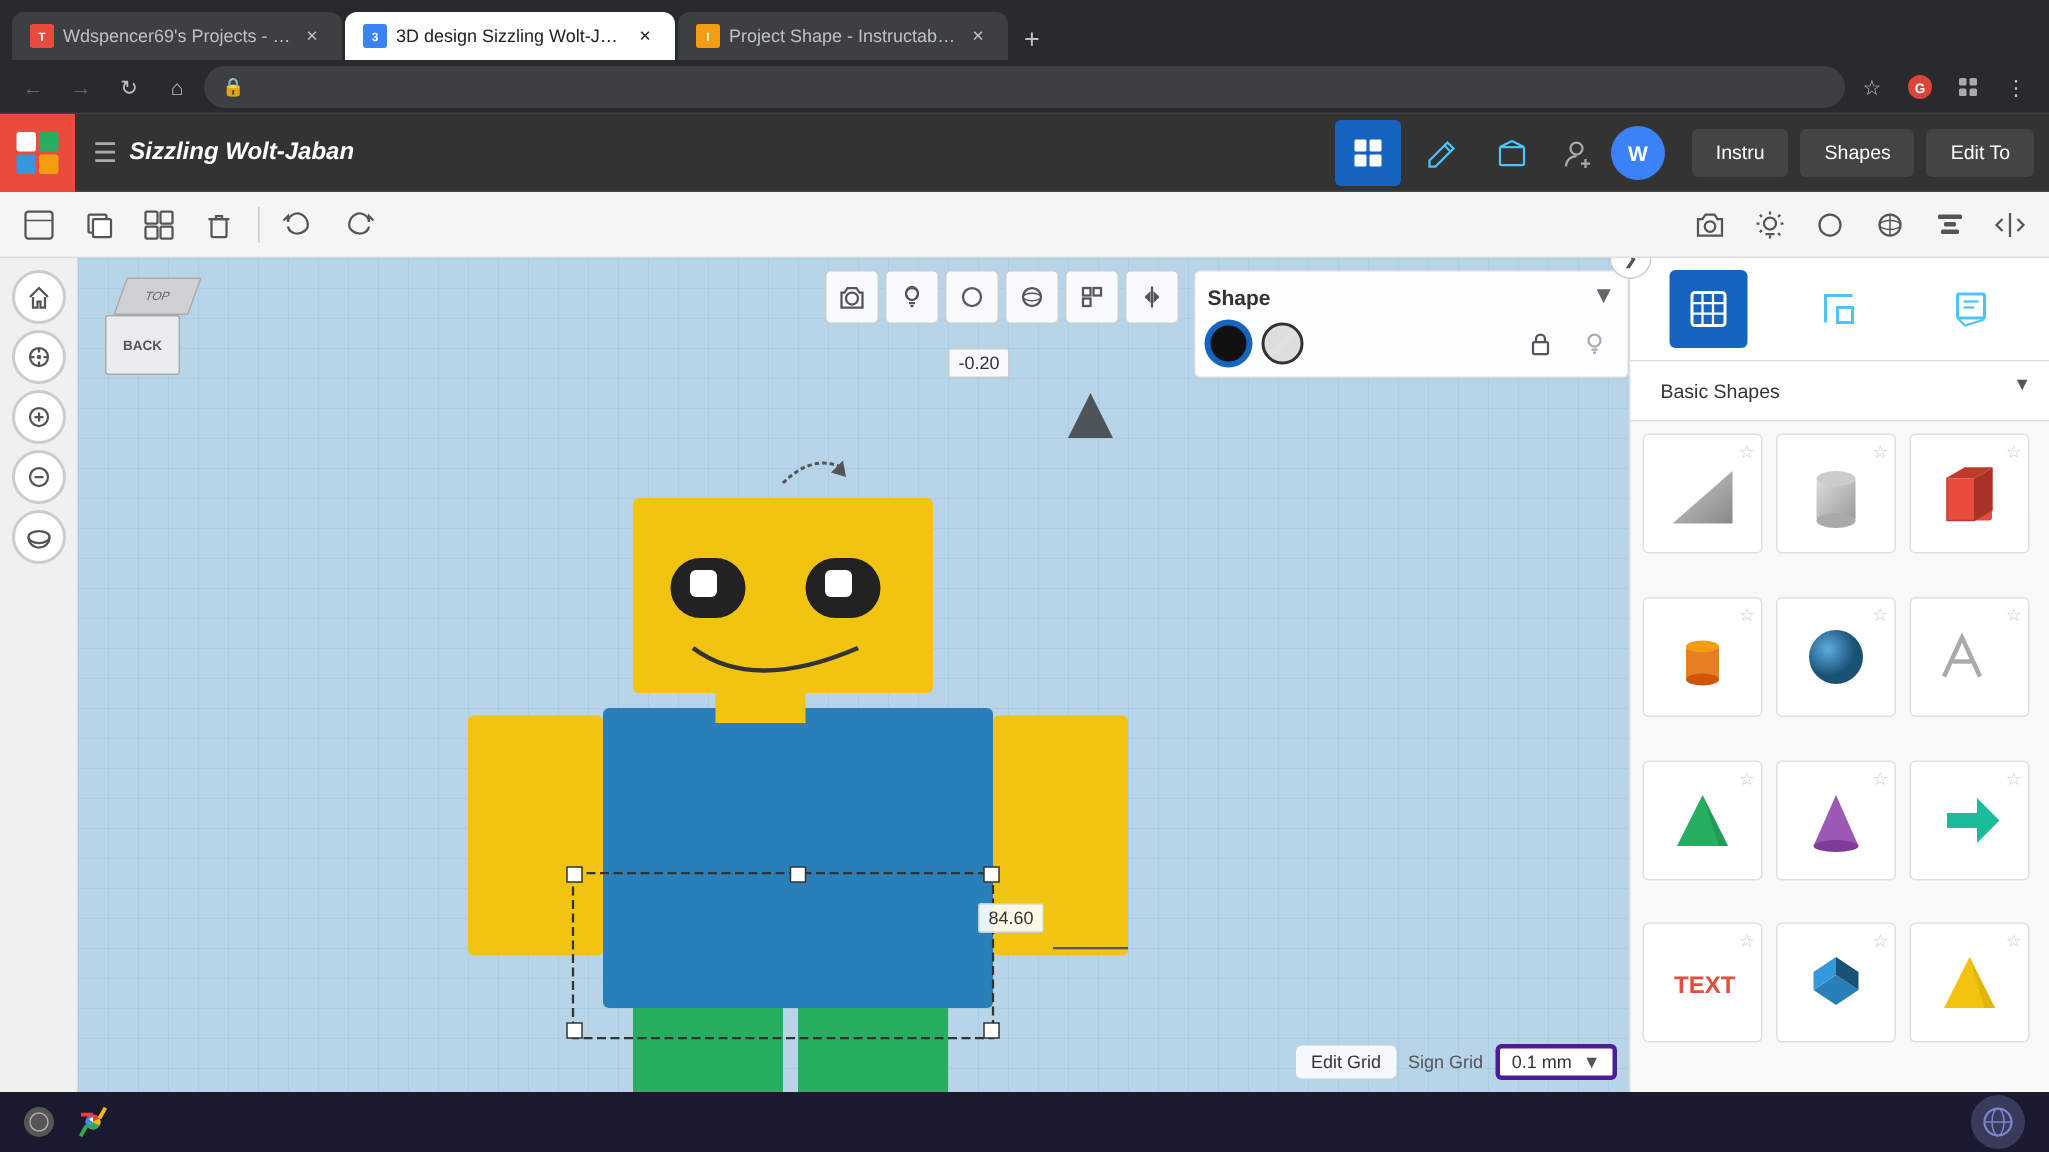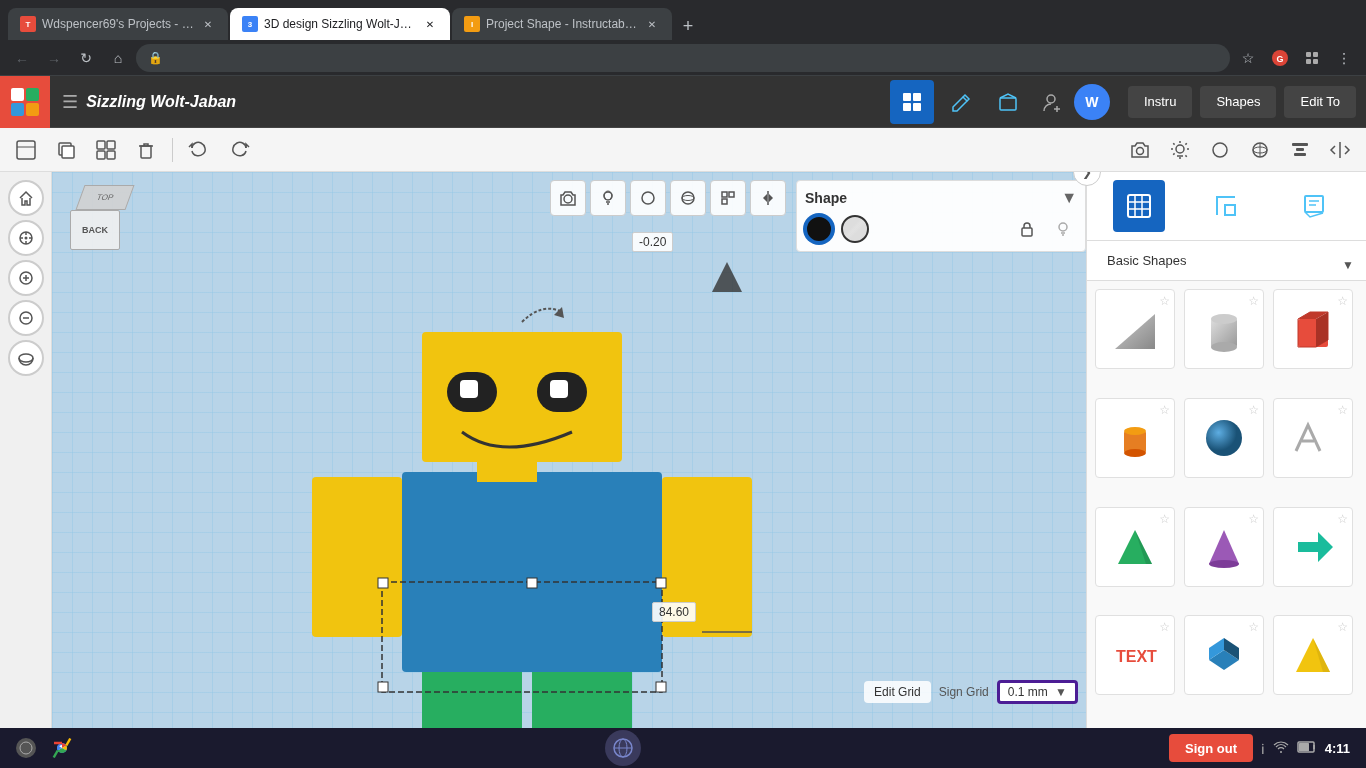--- a/index.html
+++ b/index.html
@@ -332,21 +332,21 @@
       height: 52px;
       display: flex;
       align-items: center;
       justify-content: center;
       border-radius: 4px;
       cursor: pointer;
     }
     .sidebar-icon-btn.active { background: #1565c0; }
     .sidebar-dropdown-row {
       display: flex;
-      align-items: flex-end;
+      align-items: flex-start;
       padding: 8px 12px;
       border-bottom: 1px solid #ddd;
       background: #fff;
     }
     .sidebar-dropdown {
       flex: 1;
       padding: 4px 8px;
       font-size: 13px;
       border: none;
       background: transparent;
@@ -407,21 +407,21 @@
       font-weight: bold;
     }
     .bottom-icon { color: #aaa; font-size: 14px; cursor: pointer; }
     .bottom-time { color: #fff; font-size: 13px; font-weight: bold; }
     .bottom-circle { width: 20px; height: 20px; border-radius: 50%; background: #555; display: flex; align-items: center; justify-content: center; }
     .chrome-icon-bottom { width: 28px; height: 28px; border-radius: 50%; display: flex; align-items: center; justify-content: center; }
 
     
     .snap-grid-area {
       position: absolute;
-      bottom: 24px;
+      bottom: 8px;
       right: 8px;
       display: flex;
       align-items: center;
       gap: 8px;
     }
     .snap-grid-label { font-size: 12px; color: #555; }
     .snap-grid-value {
       background: #fff;
       border: 3px solid #4c1d95;
       border-radius: 4px;
@@ -1034,34 +1034,14 @@
     <div class="bottom-center">
 
       <div style="width:36px;height:36px;border-radius:50%;background:#3a3a5c;display:flex;align-items:center;justify-content:center;cursor:pointer;">
         <svg width="22" height="22" viewBox="0 0 22 22">
             <circle cx="11" cy="11" r="9" fill="none" stroke="#7986cb" stroke-width="1.5"></circle>
             <ellipse cx="11" cy="11" rx="4" ry="9" fill="none" stroke="#7986cb" stroke-width="1"></ellipse>
             <line x1="2" y1="11" x2="20" y2="11" stroke="#7986cb" stroke-width="1"></line>
           </svg>
       </div>
     </div>
-    <div class="bottom-right">
-      <div class="sign-out-btn">Sign out</div>
-      <span class="bottom-icon">ℹ</span>
-      <span class="bottom-icon">
-        <svg width="16" height="16" viewBox="0 0 16 16">
-            <path d="M8 12a1 1 0 100 2 1 1 0 000-2z" fill="#aaa"></path>
-            <path d="M5 10c.8-.8 2-1.3 3-1.3s2.2.5 3 1.3" stroke="#aaa" stroke-width="1.2" fill="none"></path>
-            <path d="M3 8C4.5 6.3 6.2 5.5 8 5.5S11.5 6.3 13 8" stroke="#aaa" stroke-width="1.2" fill="none"></path>
-            <path d="M1 6C3 4 5.4 3 8 3s5 1 7 3" stroke="#aaa" stroke-width="1.2" fill="none"></path>
-          </svg>
-      </span>
-      <span class="bottom-icon">
-        <svg width="20" height="14" viewBox="0 0 20 14">
-            <rect x="1" y="2" width="16" height="10" rx="1" fill="none" stroke="#aaa" stroke-width="1.5"></rect>
-            <rect x="2" y="3" width="10" height="8" fill="#aaa" rx="0.5"></rect>
-            <path d="M17 5v4" stroke="#aaa" stroke-width="1.5"></path>
-          </svg>
-      </span>
-      <span class="bottom-time">4:11</span>
-    </div>
   </div>
 </div>
 
 </body></html>

